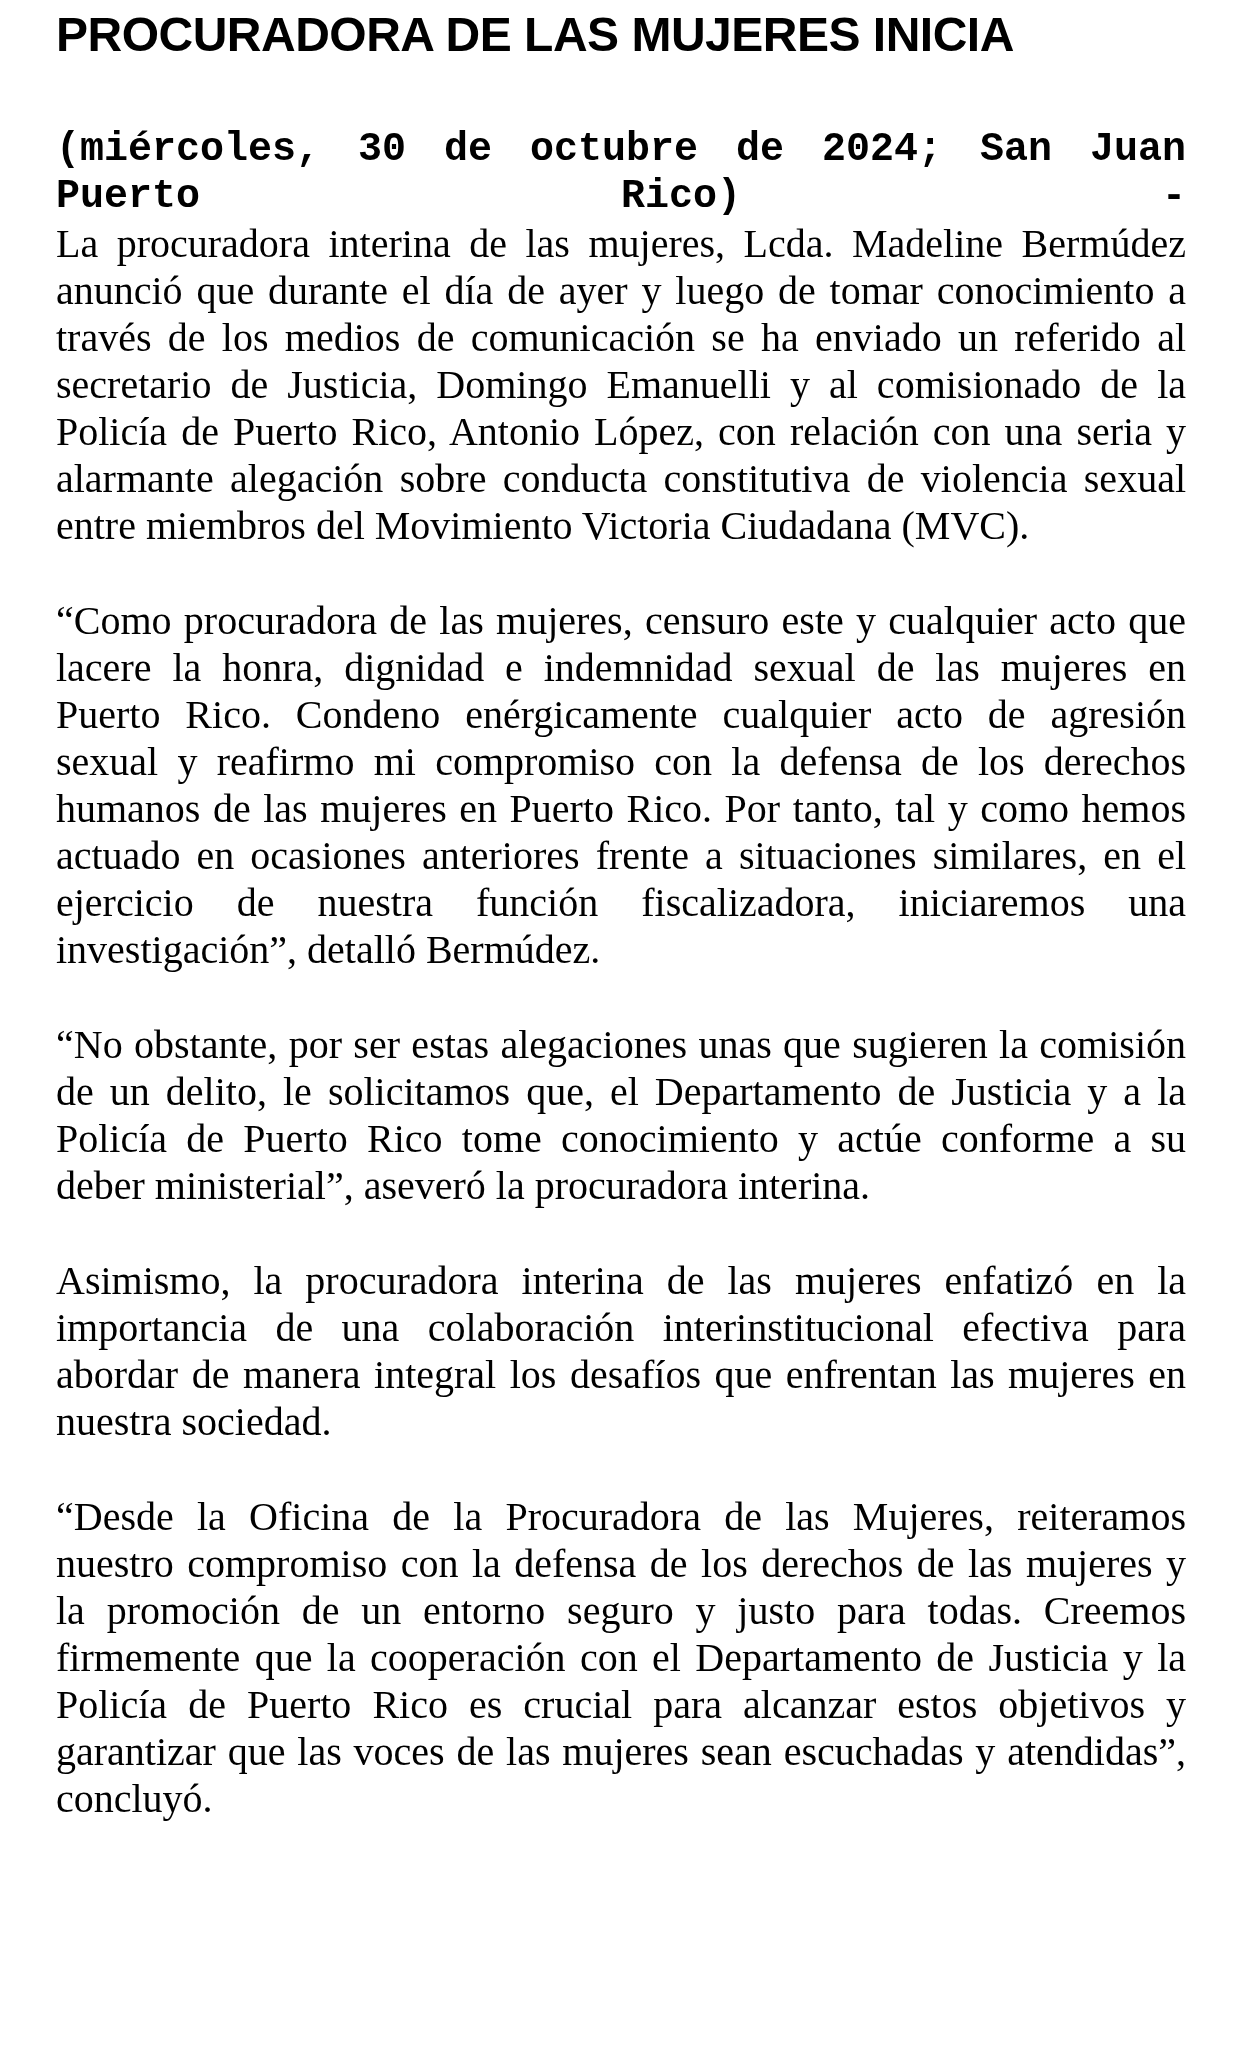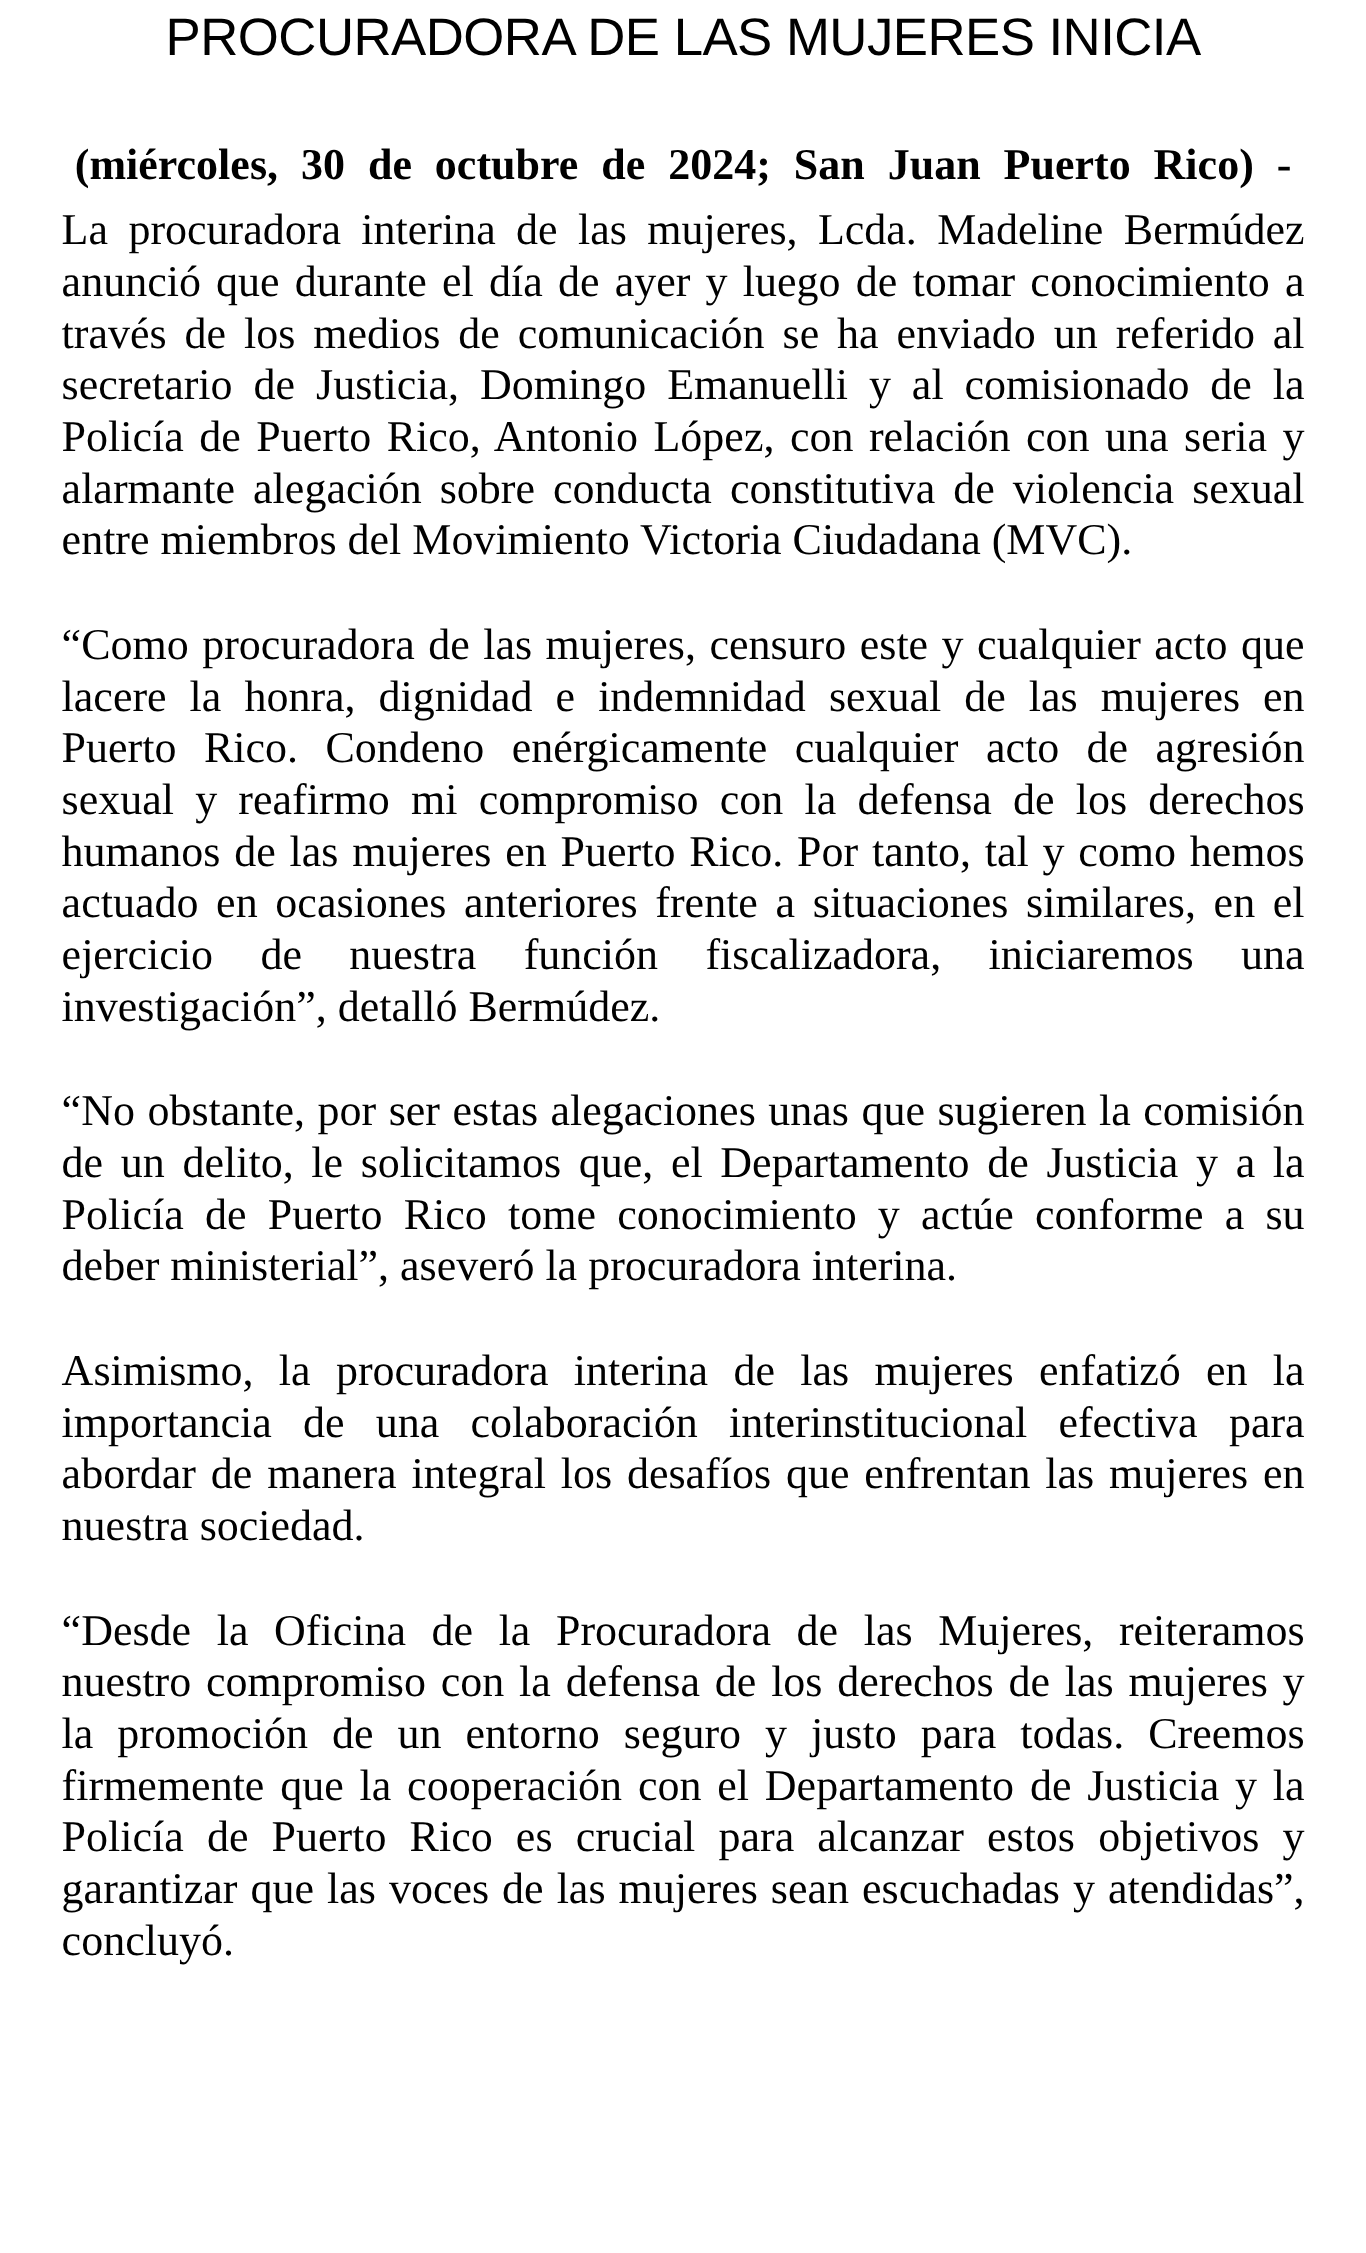--- a/index.html
+++ b/index.html
@@ -15,41 +15,42 @@
   }
   .page {
     box-sizing: border-box;
     width: 1242px;
     height: 2048px;
     padding: 6px 56px 0 56px;
     background: #ffffff;
   }
   .title-block {
     font-family: "Liberation Sans", sans-serif;
-    font-weight: normal;
+    font-weight: bold;
     font-size: 48px;
     line-height: 58px;
-    text-align: center;
+    text-align: left;
     letter-spacing: -0.5px;
     margin: 0 0 62px 0;
   }
   .title-line {
     white-space: nowrap;
   }
   .body-text {
     font-family: "Liberation Serif", serif;
     font-size: 40px;
     line-height: 47px;
     text-align: justify;
   }
   .dateline {
-    margin: 12px;
+    margin: 0;
     font-weight: bold;
     text-align: justify;
     text-align-last: justify;
+    font-family: Liberation Mono, monospace;
   }
   .para {
     margin: 48px 0 0 0;
   }
   .para.first {
     margin-top: 0;
   }
 </style>
 </head>
 <body>

